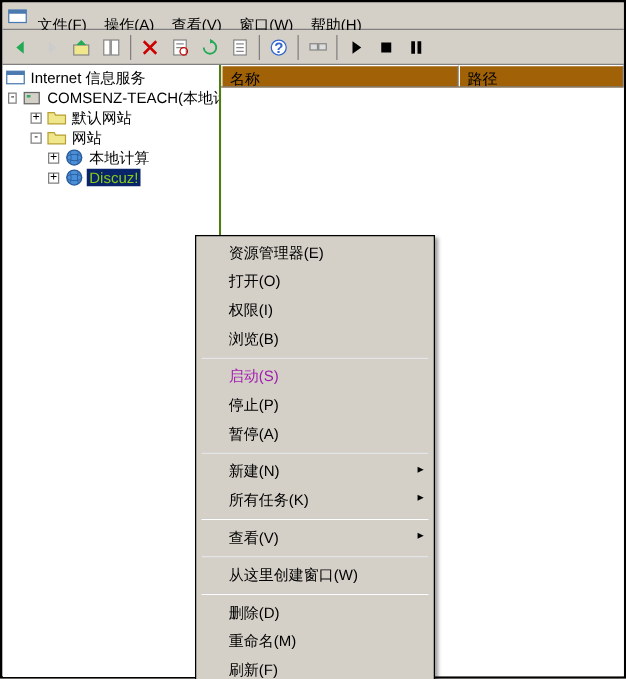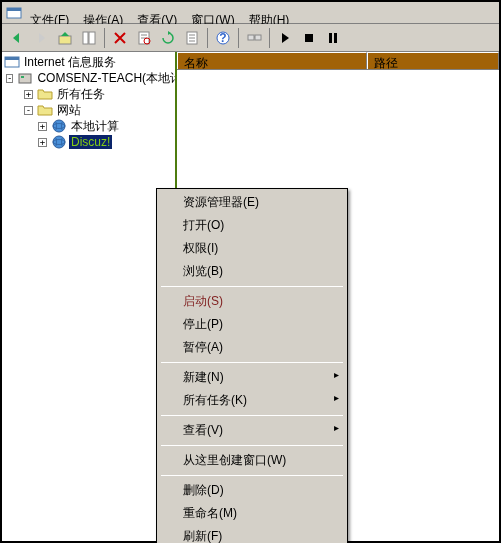--- a/index.html
+++ b/index.html
@@ -20,21 +20,21 @@
 .tree-icon { width: 16px; height: 14px; display: inline-flex; align-items: center; justify-content: center; }
 .tree-label { padding: 0 2px; }
 .tree-label.selected { background: #0a246a; color: #84cc16; }
 .list-panel { flex: 1; background: #fff; display: flex; flex-direction: column; }
 .list-header { display: flex; background: #a16207; height: 18px; border-bottom: 1px solid #808080; }
 .col-header { padding: 2px 6px; border-right: 1px solid #808080; border-top: 1px solid #fff; border-left: 1px solid #fff; }
 .col-name { width: 190px; }
 .col-path { flex: 1; }
 .context-menu { position: absolute; left: 156px; top: 188px; width: 192px; background: #d4d0c8; border: 1px solid #000; box-shadow: 2px 2px 3px rgba(0,0,0,.4); padding: 2px; z-index: 100; }
 .cm-item { padding: 3px 20px 3px 24px; cursor: default; position: relative; }
-.cm-item.disabled { color: #7f1d1d; }
+.cm-item.disabled { color: #a21caf; }
 .cm-item.has-sub::after { content: "▸"; position: absolute; right: 6px; font-size: 10px; }
 .cm-sep { height: 1px; background: #808080; margin: 3px 2px; border-bottom: 1px solid #fff; }
 svg { display: block; }
 </style>
 </head>
 <body>
 
 <div class="window">
 
 
@@ -160,21 +160,21 @@
         <span class="tree-label">COMSENZ-TEACH(本地计算</span>
       </div>
       <div class="tree-node">
         <span class="tree-indent" style="width:18px"></span>
         <span class="expander">+</span>
         <span class="tree-icon">
             <svg width="16" height="14">
               <path d="M1 3 L6 3 L7 5 L15 5 L15 12 L1 12 Z" fill="#f0e68c" stroke="#b8a030"></path>
             </svg>
           </span>
-        <span class="tree-label">所有任务</span>
+        <span class="tree-label">默认网站</span>
       </div>
       <div class="tree-node">
         <span class="tree-indent" style="width:18px"></span>
         <span class="expander">-</span>
         <span class="tree-icon">
             <svg width="16" height="14">
               <path d="M1 3 L6 3 L7 5 L15 5 L15 12 L1 12 Z" fill="#f0e68c" stroke="#b8a030"></path>
             </svg>
           </span>
         <span class="tree-label">网站</span>

